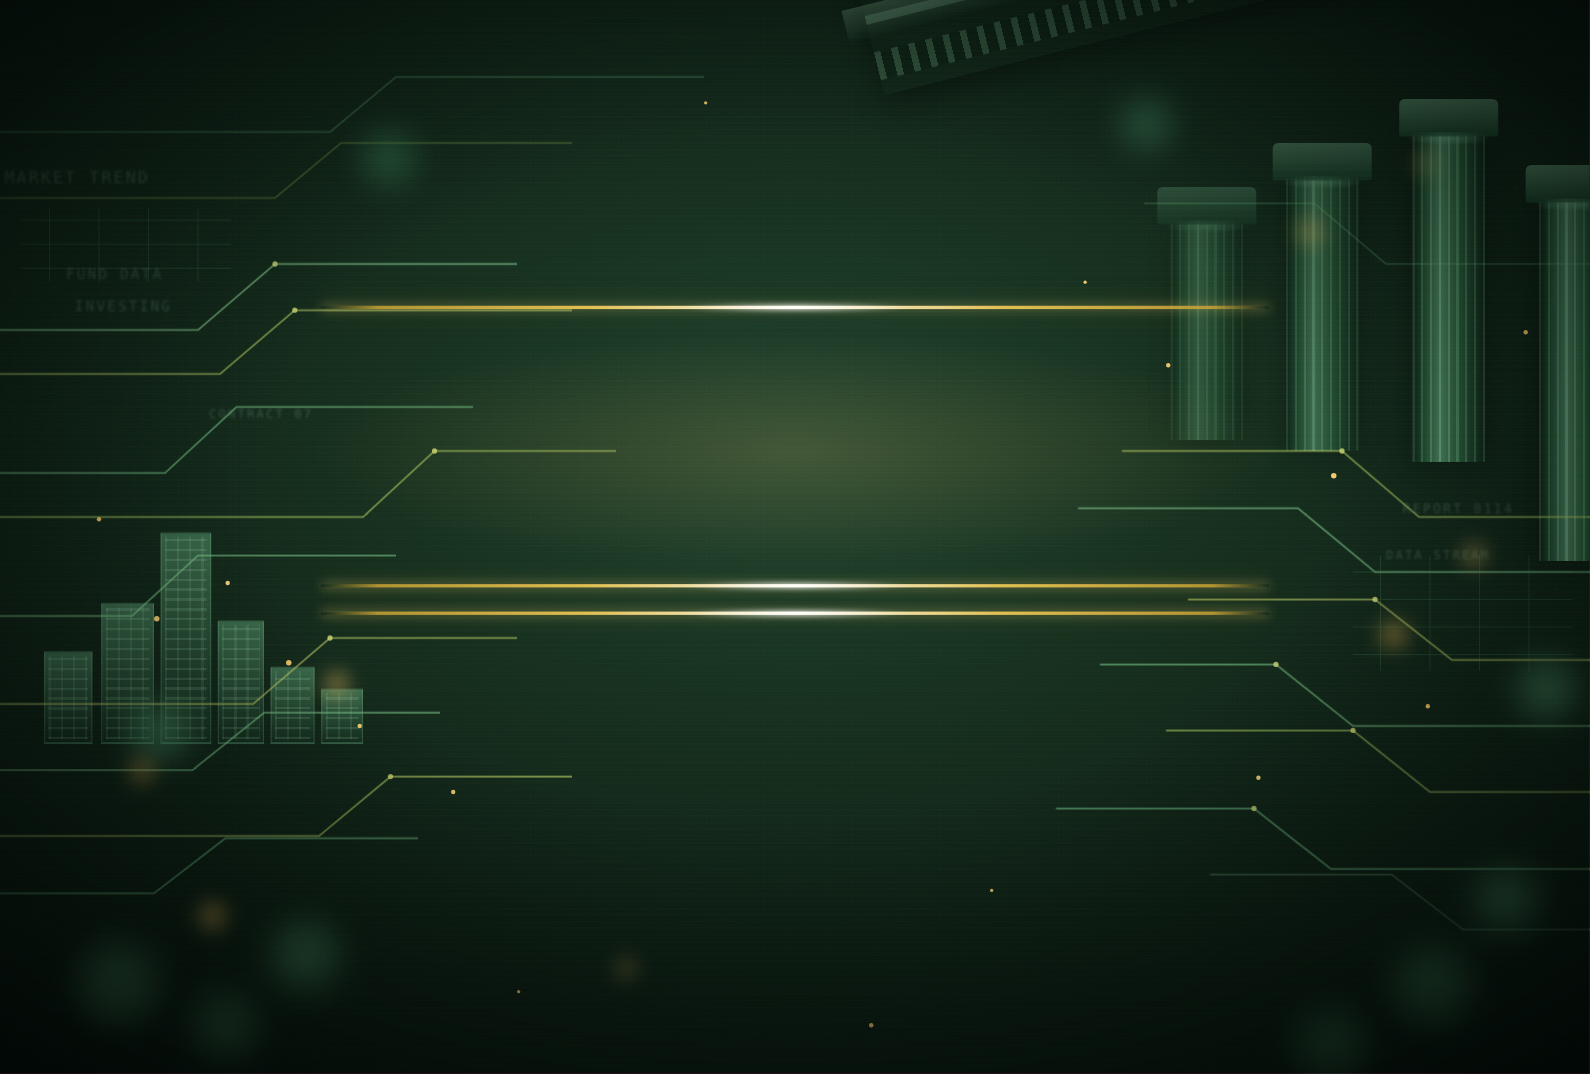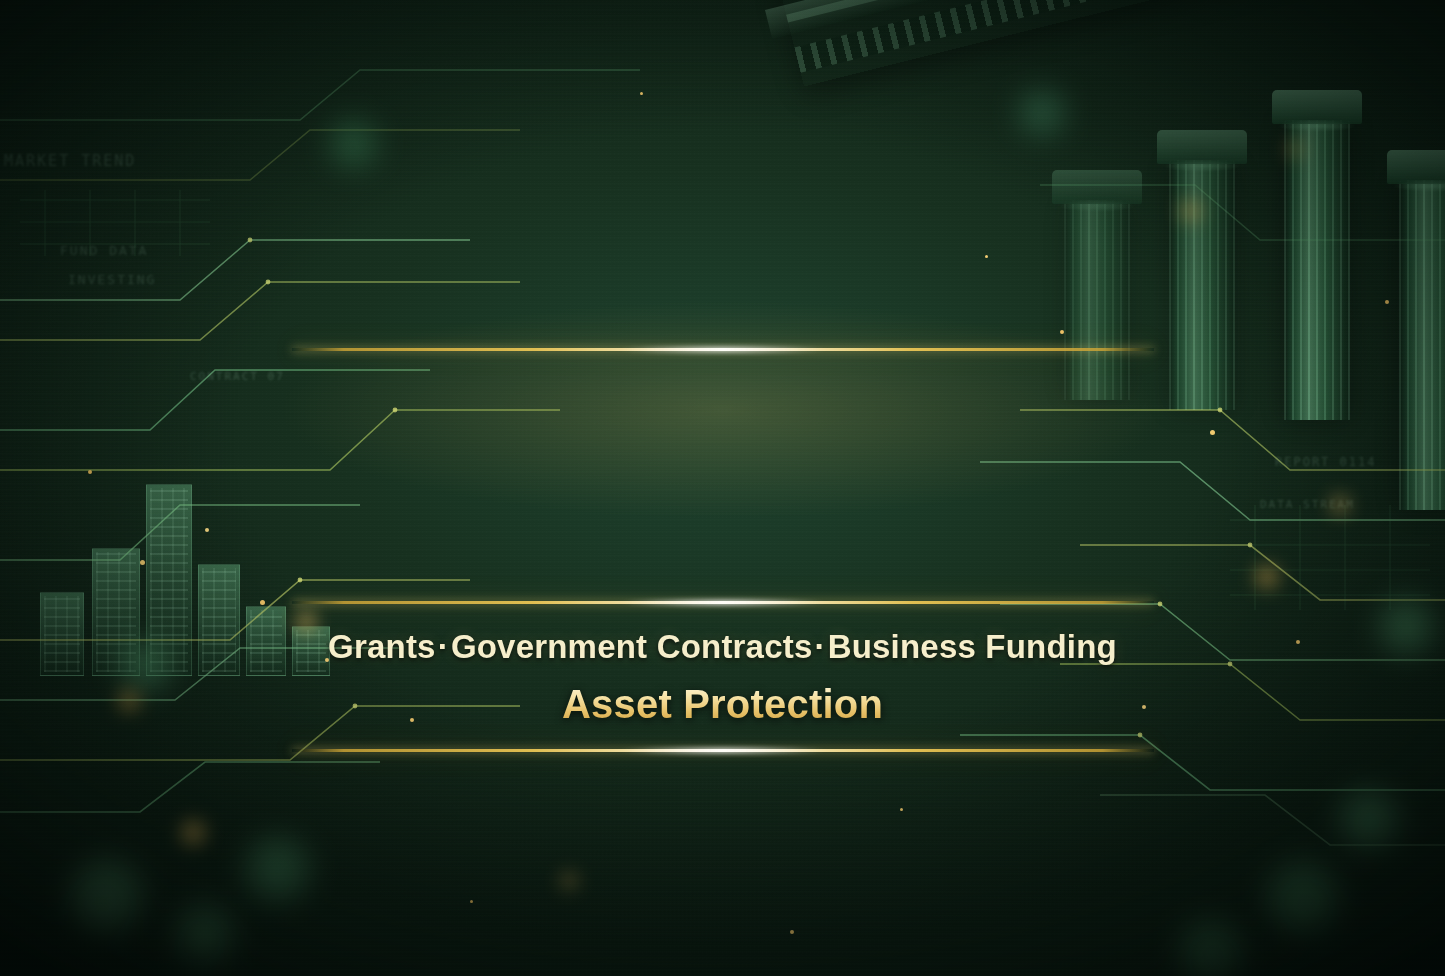--- a/index.html
+++ b/index.html
@@ -493,36 +493,31 @@
 
   <div class="bg-scan"></div>
   <div class="bg-grain"></div>
   <div class="bg-vignette"></div>
   <div class="center-glow"></div>
 
   <div class="content">
 
     <div class="title-block">
       <div class="t-line1 gold-text">THE ULTIMATE</div>
-      <div class="t-line3 gold-text">GOVERNMENT CONTRACT</div>
       <div class="t-line4 gold-text"><span>WEALTH BUNDLE</span><span class="tm">™</span></div>
     </div>
 
     <div class="divider div-1"></div>
 
     <div class="sub-block">
       <div class="sub-line">Stop Guessing How to Get Money</div>
       <div class="sub-line">for Your Business.</div>
       <div class="sub-line small">This Is the System.</div>
     </div>
 
     <div class="divider div-2"></div>
 
-    <div class="features">
-      <div class="feat-line"><span>Grants</span><span class="feat-sep">·</span><span>Government Contracts</span><span class="feat-sep">·</span><span>Business Funding</span></div>
-      <div class="feat-accent">Asset Protection</div>
-    </div>
 
     <div class="divider div-3"></div>
 
 
   </div>
 </div>
 
 </body></html>

